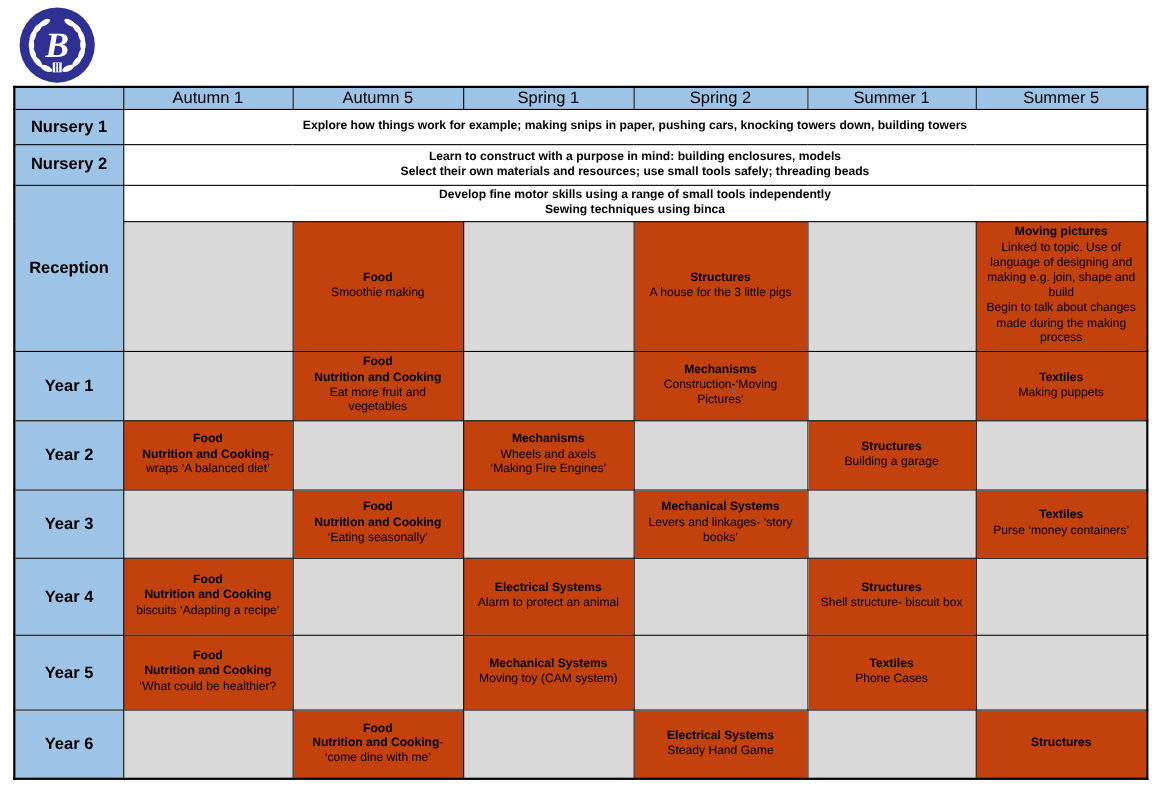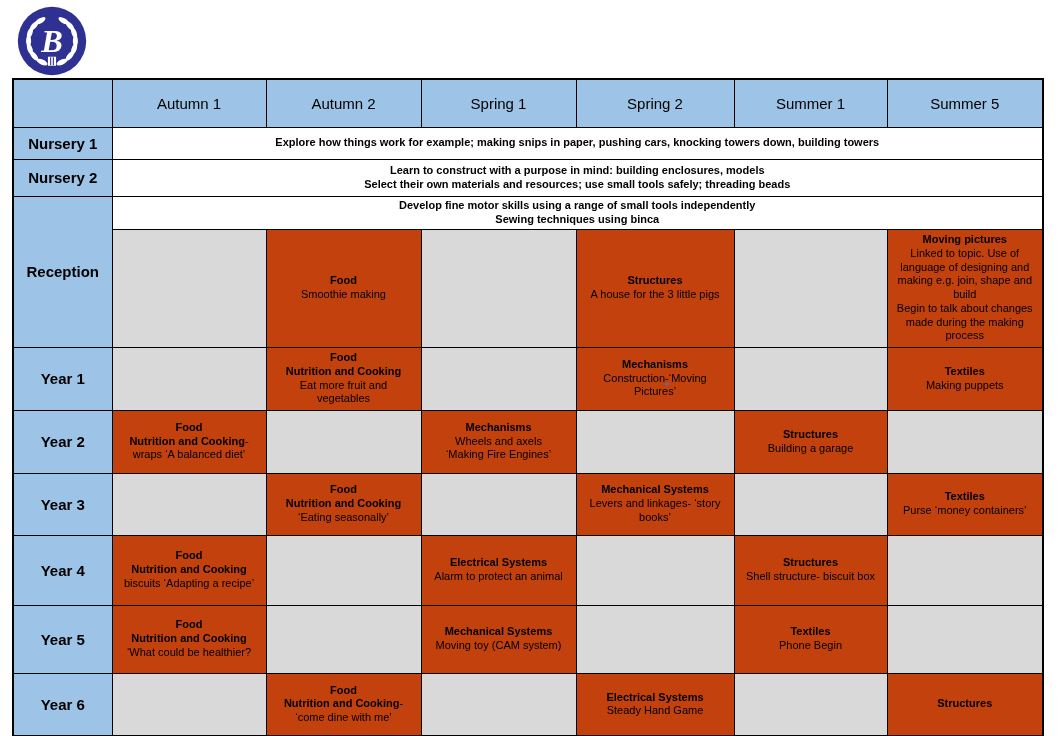--- a/index.html
+++ b/index.html
@@ -97,24 +97,24 @@
     <colgroup>
       <col style="width: 99px;">
       <col style="width: 154px;">
       <col style="width: 155px;">
       <col style="width: 155px;">
       <col style="width: 158px;">
       <col style="width: 153px;">
       <col style="width: 156px;">
     </colgroup>
   <thead>
-      <tr style="height: 48px;">
+      <tr style="height: 20px;">
         <th class="corner"></th>
         <th class="term">Autumn 1</th>
-        <th class="term">Autumn 2</th>
+        <th class="term">Autumn 5</th>
         <th class="term">Spring 1</th>
         <th class="term">Spring 2</th>
         <th class="term">Summer 1</th>
         <th class="term">Summer 5</th>
       </tr>
     </thead>
   <tbody>
       <tr style="height: 32px;">
         <th class="rowlabel">Nursery 1</th>
         <td colspan="6" class="span">
@@ -237,21 +237,21 @@
           <div class="cl"><span>‘What could be healthier?</span></div>
         </td>
         <td class="cell empty"></td>
         <td class="cell">
           <div class="cl"><span class="b">Mechanical Systems</span></div>
           <div class="cl"><span>Moving toy (CAM system)</span></div>
         </td>
         <td class="cell empty"></td>
         <td class="cell">
           <div class="cl"><span class="b">Textiles</span></div>
-          <div class="cl"><span>Phone Begin</span></div>
+          <div class="cl"><span>Phone Cases</span></div>
         </td>
         <td class="cell empty"></td>
       </tr>
       <tr style="height: 63px;">
         <th class="rowlabel">Year 6</th>
         <td class="cell empty"></td>
         <td class="cell">
           <div class="cl"><span class="b">Food</span></div>
           <div class="cl"><span class="b">Nutrition and Cooking</span><span>- ‘come dine with me’</span></div>
         </td>

